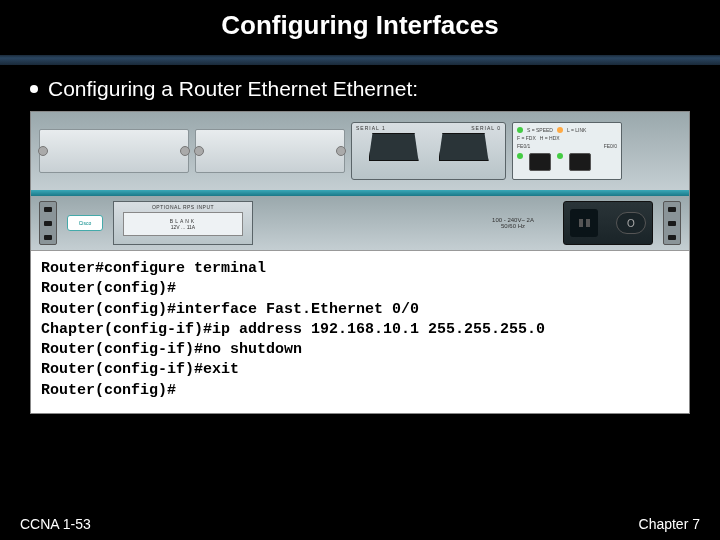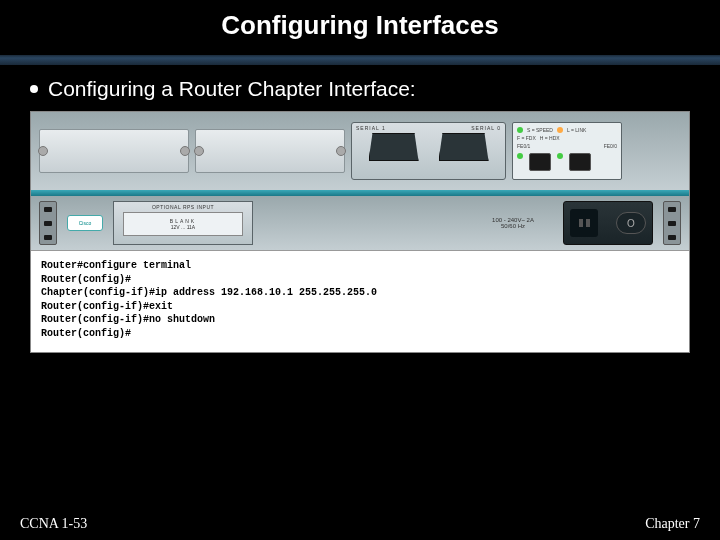--- a/index.html
+++ b/index.html
@@ -37,38 +37,38 @@
   .rps-module { width: 140px; height: 44px; border: 1px solid #5a6468; background: linear-gradient(to bottom, #d8dee2, #b8c4c8); display: flex; flex-direction: column; align-items: center; padding: 2px; }
   .rps-label { font-size: 5px; color: #333; letter-spacing: 0.5px; }
   .rps-plate { width: 90%; height: 24px; background: #eef2f4; border: 1px solid #888; margin-top: 2px; display: flex; flex-direction: column; align-items: center; justify-content: center; }
   .rps-plate-label { font-size: 5px; color: #333; letter-spacing: 2px; }
   .rps-amp { font-size: 5px; color: #333; }
   .power-label-area { width: 80px; font-size: 6px; color: #333; text-align: center; margin-left: auto; }
   .power-module { width: 90px; height: 44px; background: linear-gradient(to bottom, #2a3438, #1a2428); border: 1px solid #111; border-radius: 3px; display: flex; align-items: center; justify-content: space-between; padding: 0 6px; }
   .power-socket { width: 28px; height: 28px; background: #0a1418; border-radius: 3px; display: flex; flex-wrap: wrap; align-items: center; justify-content: center; gap: 3px; padding: 5px; }
   .socket-prong { width: 4px; height: 8px; background: #555; }
   .power-switch { width: 30px; height: 22px; background: #1a2428; border: 1px solid #555; border-radius: 11px; display: flex; align-items: center; justify-content: center; color: #aaa; font-size: 10px; }
-  .terminal-area { background: #fff; padding: 8px 10px 12px 10px; font-family: 'Courier New', monospace; font-size: 10px; font-weight: bold; color: #000; line-height: 1.35; }
+  .terminal-area { background: #fff; padding: 8px 10px 12px 10px; font-family: 'Courier New', monospace; font-size: 15px; font-weight: bold; color: #000; line-height: 1.35; }
   .terminal-line { white-space: pre; }
-  .footer { position: absolute; bottom: 8px; left: 0; right: 0; display: flex; justify-content: space-between; padding: 0 20px; color: #fff; font-size: 14px; font-family: Liberation Serif, serif; }
+  .footer { position: absolute; bottom: 8px; left: 0; right: 0; display: flex; justify-content: space-between; padding: 0 20px; color: #fff; font-size: 14px; }
 </style>
 </head>
 <body>
 
 <div class="slide">
 
   <div class="title-area">
     <div class="title">Configuring Interfaces</div>
   </div>
 
   <div class="divider-bar"></div>
 
   <div class="bullet-line">
     <div class="bullet-dot"></div>
-    <div class="bullet-text">Configuring a Router Chapter Interface:</div>
+    <div class="bullet-text">Configuring a Router Ethernet Ethernet:</div>
   </div>
 
   <div class="content-area">
 
     <div class="router-panel">
       <div class="rack-top">
         <div class="rack-slot"></div>
         <div class="rack-slot"></div>
         <div class="serial-module">
           <div style="display:flex;justify-content:space-between;">
@@ -133,23 +133,24 @@
           <div class="bracket-hole"></div>
             <div class="bracket-hole"></div>
             <div class="bracket-hole"></div>
         </div>
       </div>
     </div>
 
     <div class="terminal-area">
       <div class="terminal-line">Router#configure terminal</div>
       <div class="terminal-line">Router(config)#</div>
+      <div class="terminal-line">Router(config)#interface Fast.Ethernet 0/0</div>
       <div class="terminal-line">Chapter(config-if)#ip address 192.168.10.1 255.255.255.0</div>
+      <div class="terminal-line">Router(config-if)#no shutdown</div>
       <div class="terminal-line">Router(config-if)#exit</div>
-      <div class="terminal-line">Router(config-if)#no shutdown</div>
       <div class="terminal-line">Router(config)#</div>
     </div>
 
   </div>
 
   <div class="footer">
     <div>CCNA 1-53</div>
     <div>Chapter 7</div>
   </div>
 

